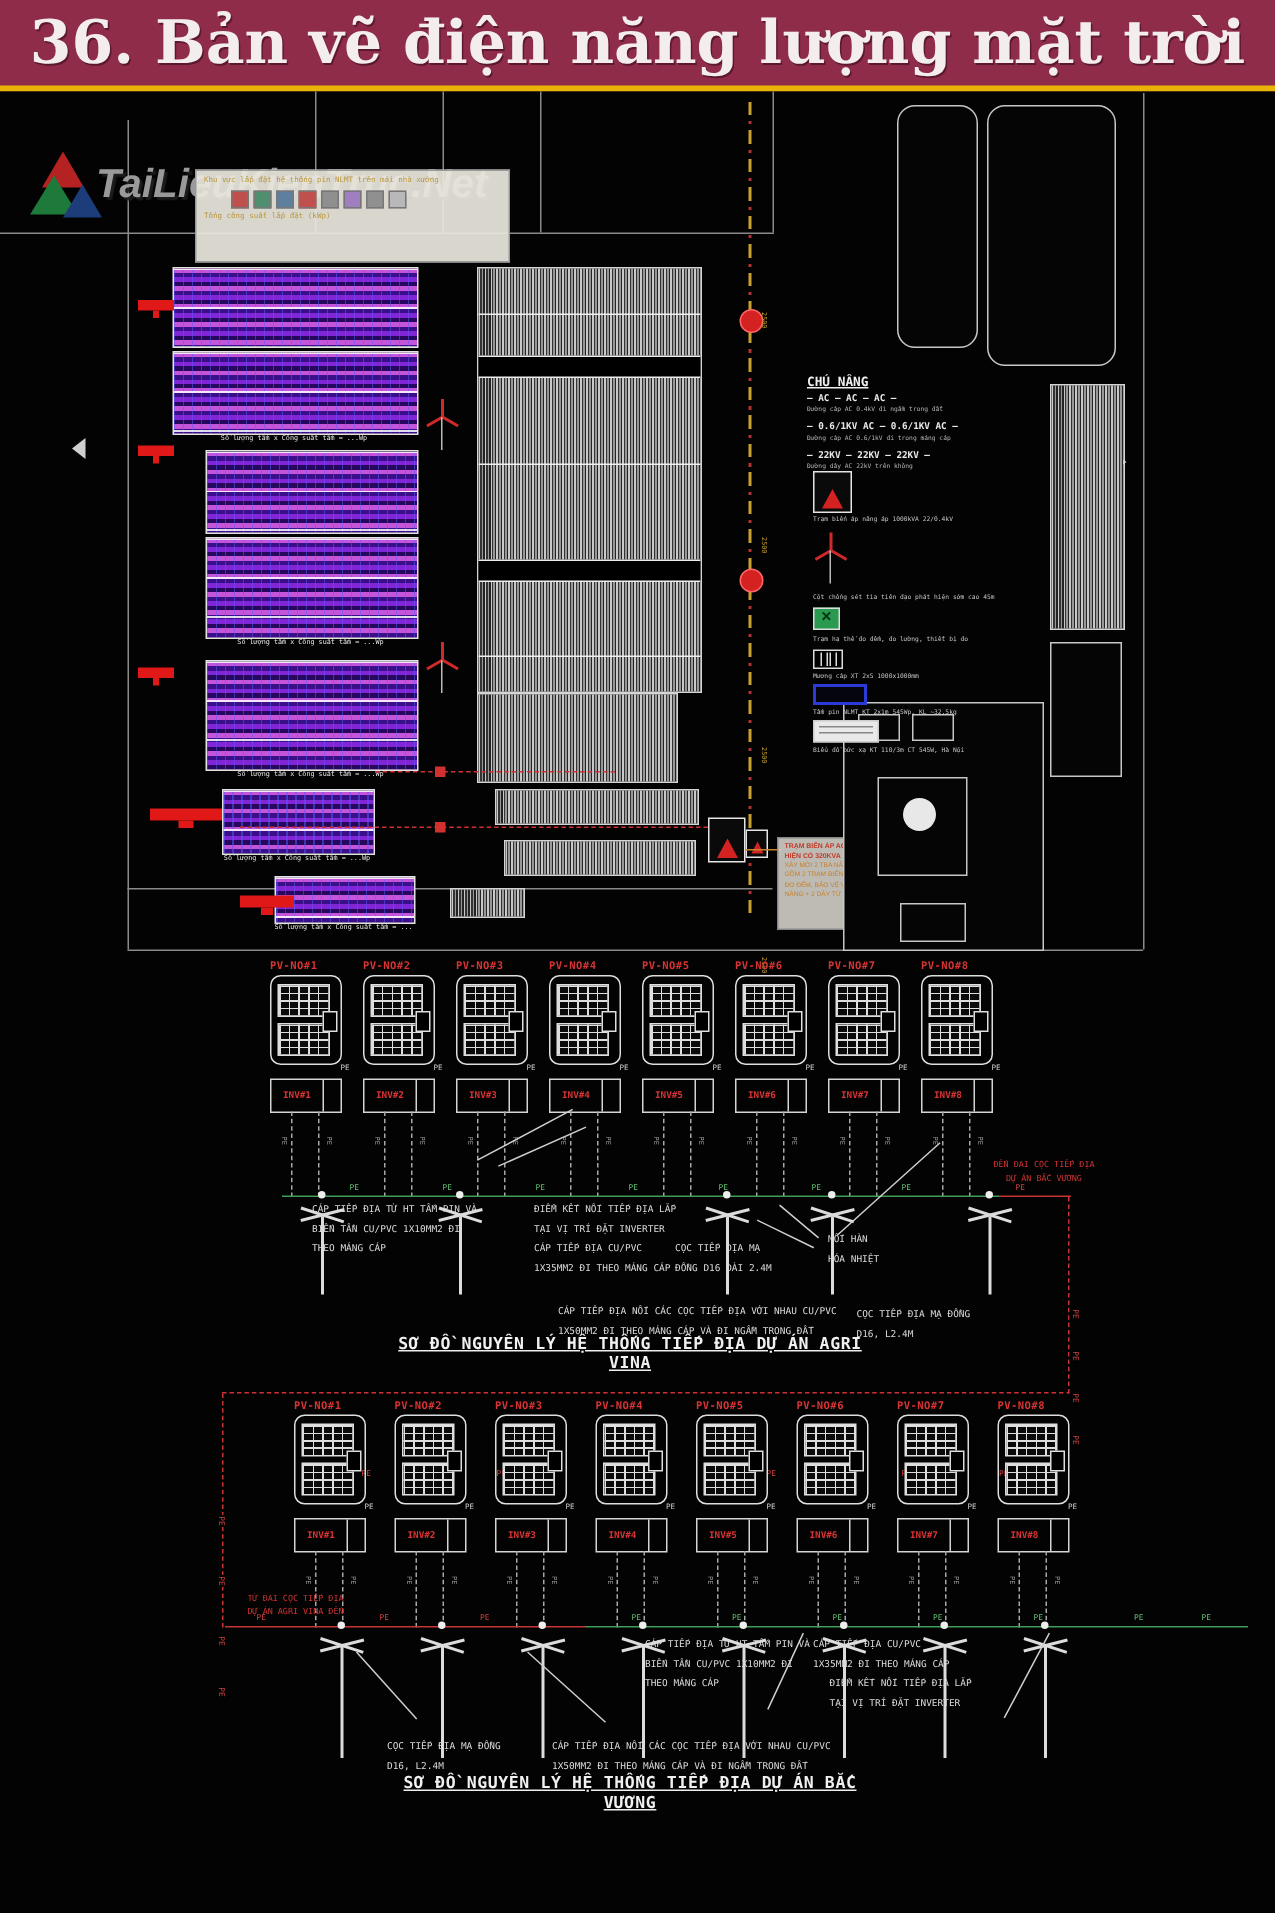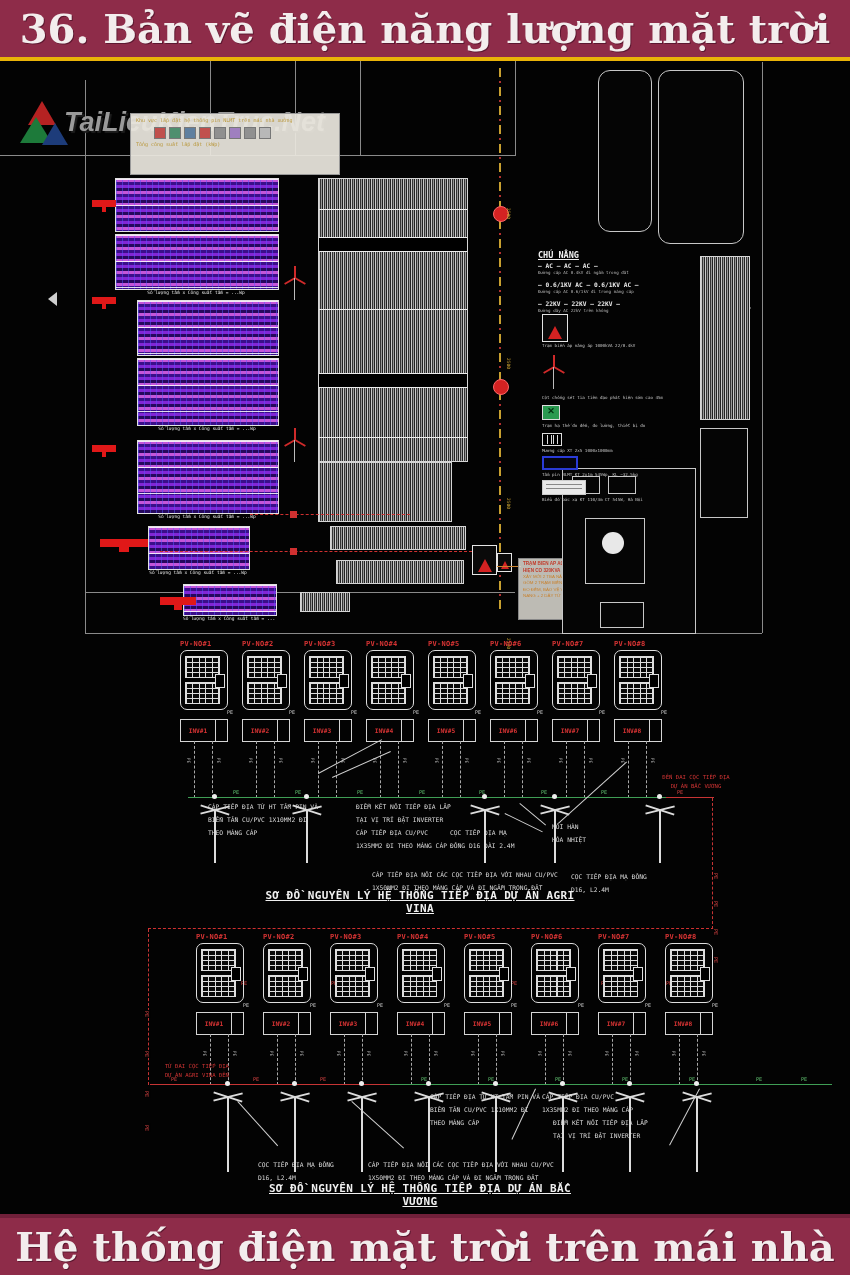--- a/index.html
+++ b/index.html
@@ -820,17 +820,14 @@
         <div>D16, L2.4M</div>
     </div>
     <div class="ann" style="left:368px;top:1097px">
       <div>CÁP TIẾP ĐỊA NỐI CÁC CỌC TIẾP ĐỊA VỚI NHAU CU/PVC</div>
         <div>1X50MM2 ĐI THEO MÁNG CÁP VÀ ĐI NGẦM TRONG ĐẤT</div>
     </div>
     <div class="sch-title" style="left:250px;top:1121px;width:340px">SƠ ĐỒ NGUYÊN LÝ HỆ THỐNG TIẾP ĐỊA DỰ ÁN BẮC VƯƠNG</div>
 
   </main>
 
-  <footer class="banner bottom">
-    <div>Hệ thống điện mặt trời trên mái nhà</div>
-  </footer>
 
 </div>
 
 </body></html>

